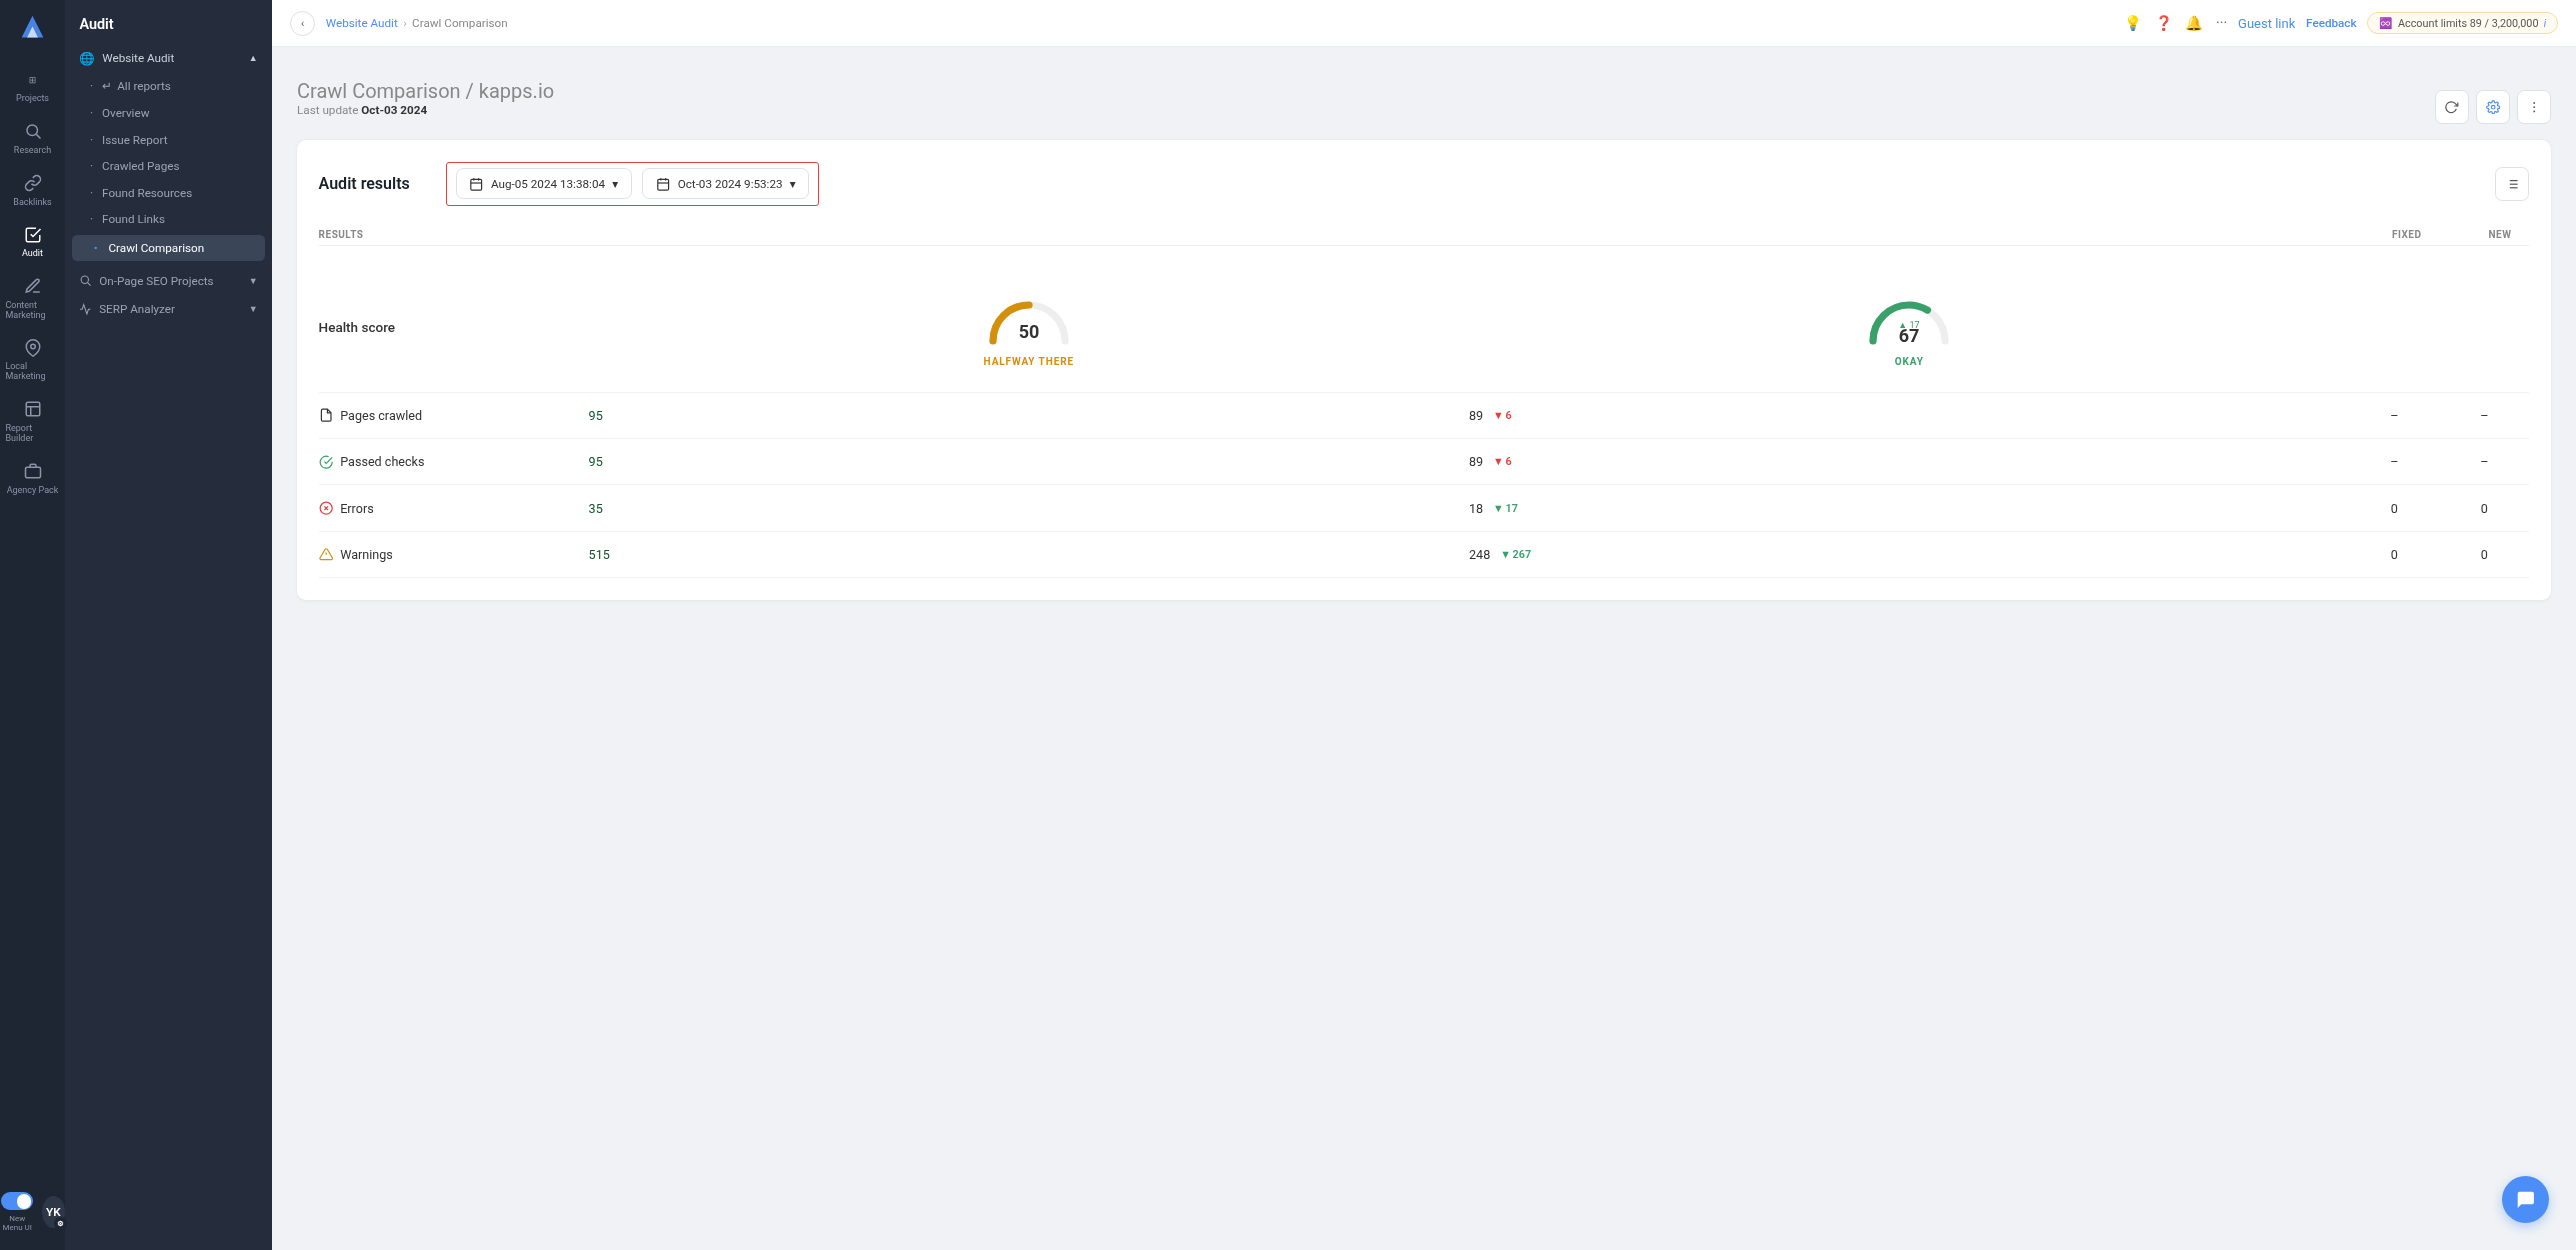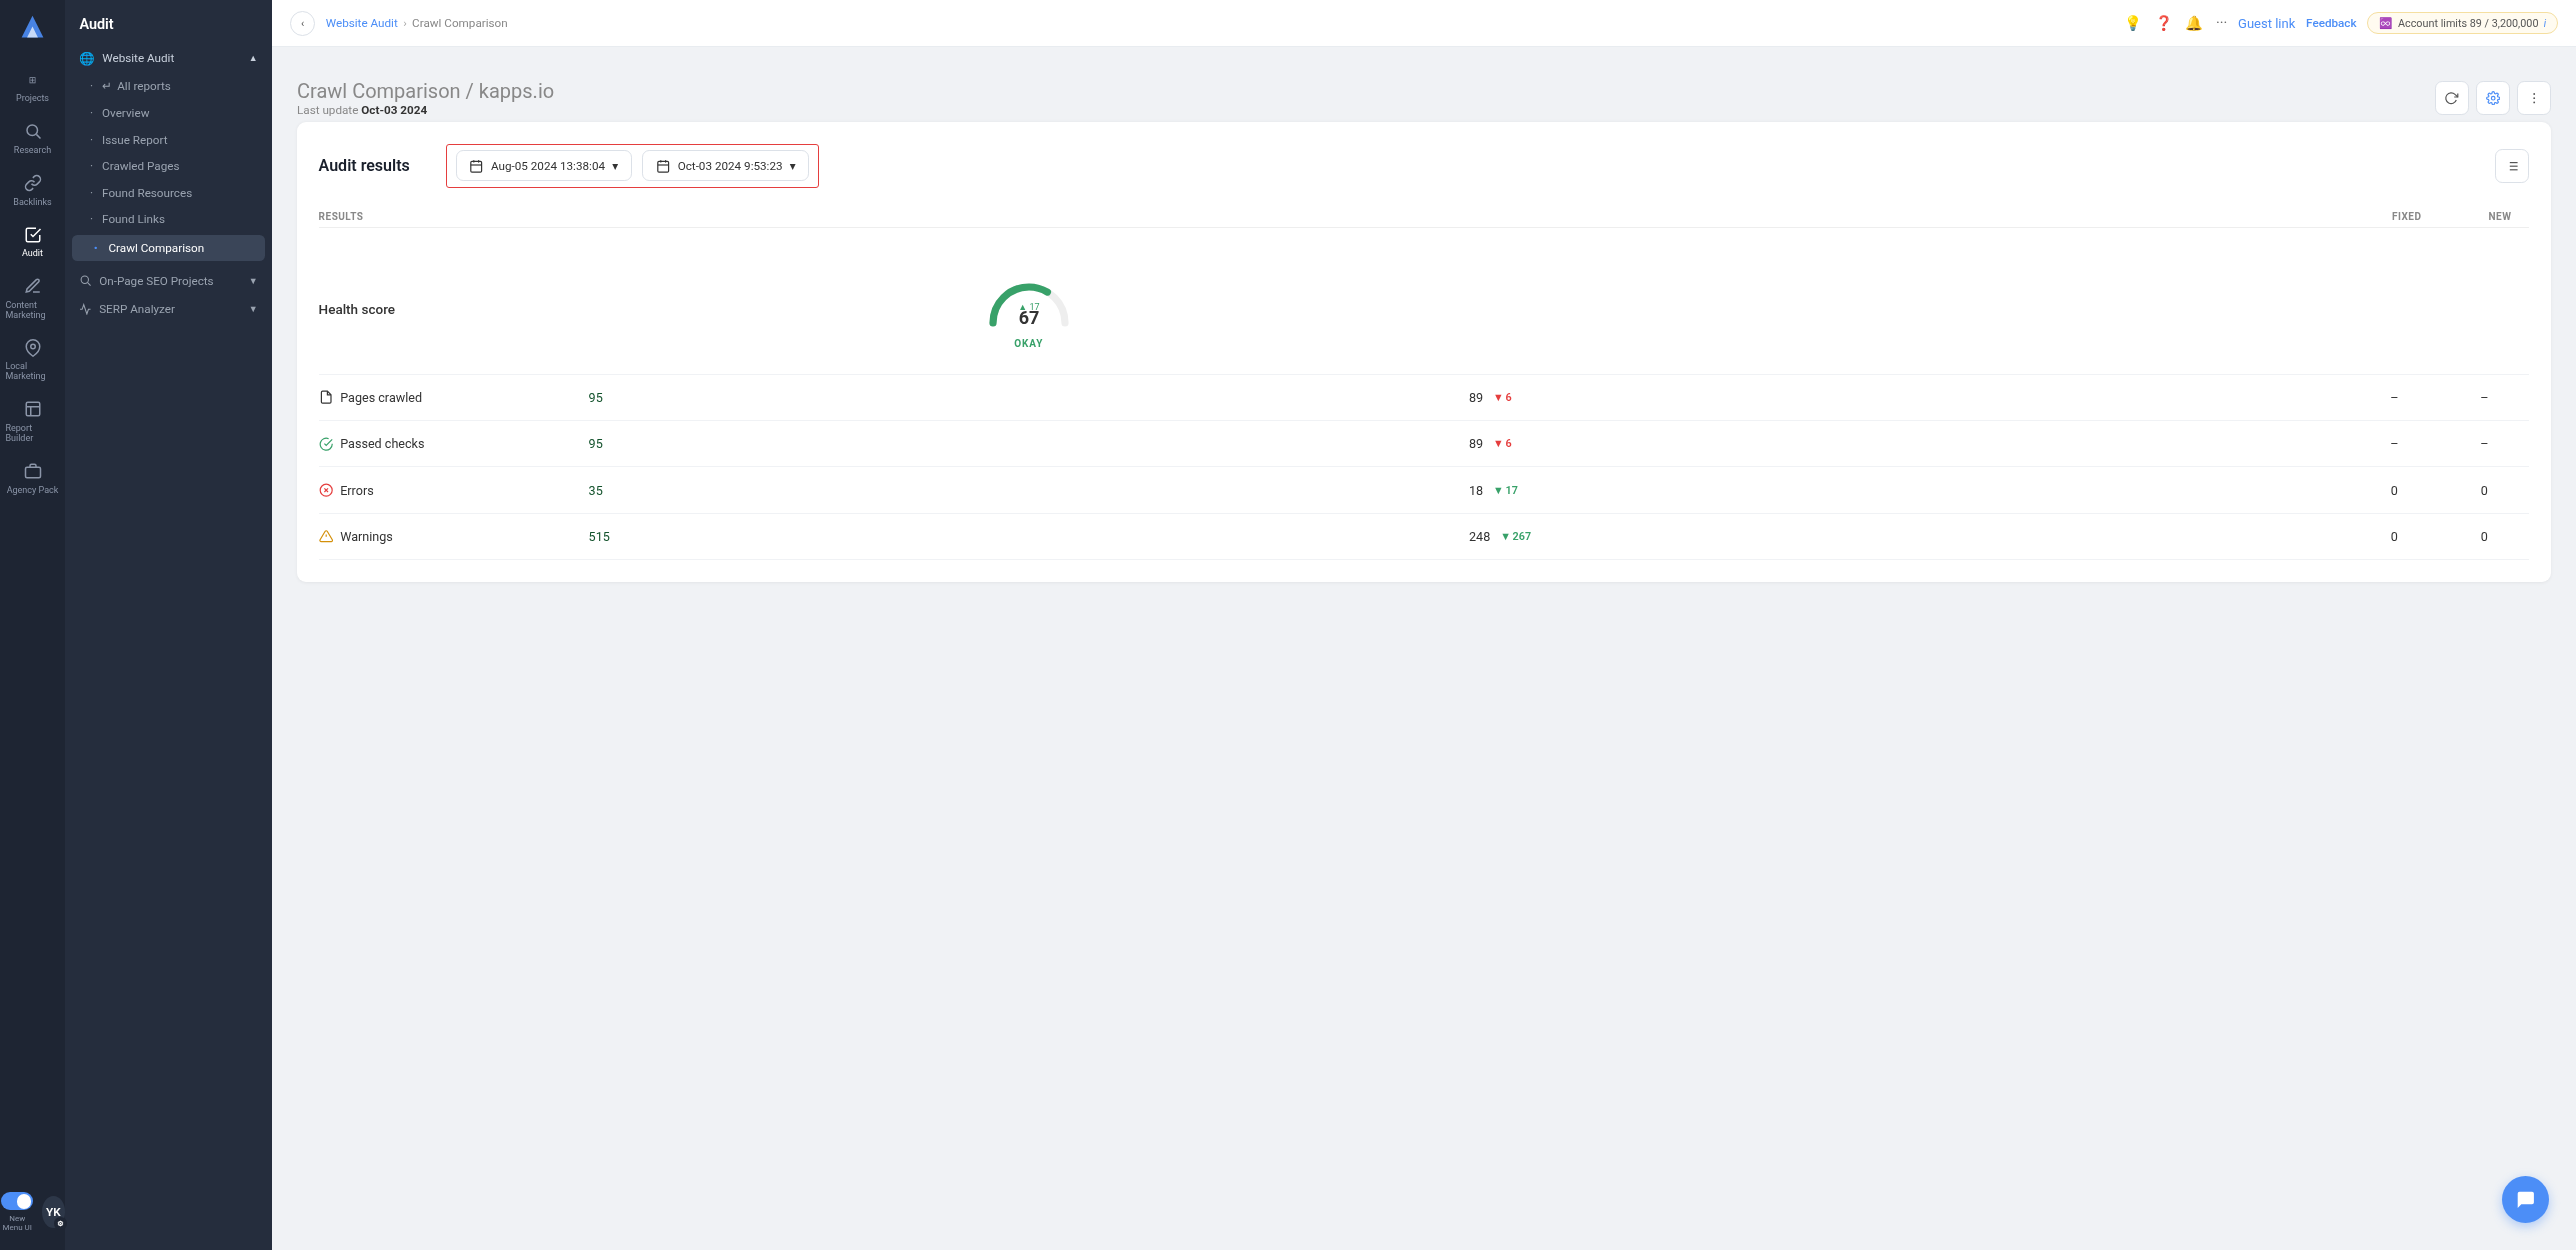--- a/index.html
+++ b/index.html
@@ -155,21 +155,21 @@
       overflow-y: auto;
       padding: 32px 25px;
       background: #f0f2f5;
     }
     .page-title-row {
       display: flex; align-items: center; justify-content: space-between;
       margin-bottom: 5.4px;
     }
     .page-title { font-size: 20px; font-weight: 700; color: #1a202c; }
     .page-title span { color: #888; font-weight: 400; }
-    .last-update { font-size: 11.7px; color: #888; }
+    .last-update { font-size: 11.7px; color: #888; margin-bottom: 18px; }
     .last-update strong { color: #333; }
     .toolbar-right { display: flex; gap: 7.2px; }
     .toolbar-btn {
       width: 34px; height: 34px;
       border: 0.9px solid #dce1e8;
       border-radius: 7.2px;
       background: #fff;
       display: flex; align-items: center; justify-content: center;
       cursor: pointer;
       font-size: 14.4px;
@@ -537,20 +537,29 @@
         <div class="col-header right">FIXED</div>
         <div class="col-header right">NEW</div>
       </div>
 
       <div class="health-row">
         <div class="health-label">Health score</div>
         <div class="gauge-container">
 
           <svg class="gauge-svg" viewBox="0 0 100 60">
             <path d="M 10 55 A 40 40 0 0 1 90 55" stroke="#eee" stroke-width="8" fill="none" stroke-linecap="round"></path>
+            <path d="M 10 55 A 40 40 0 0 1 90 55" stroke="#d4900a" stroke-width="8" fill="none" stroke-linecap="round" stroke-dasharray="125.6" stroke-dashoffset="62.8"></path>
+            <text x="50" y="52" text-anchor="middle" font-size="20" font-weight="700" fill="#333">50</text>
+          </svg>
+          <div class="gauge-label yellow">HALFWAY THERE</div>
+        </div>
+        <div class="gauge-container">
+
+          <svg class="gauge-svg" viewBox="0 0 100 60">
+            <path d="M 10 55 A 40 40 0 0 1 90 55" stroke="#eee" stroke-width="8" fill="none" stroke-linecap="round"></path>
             <path d="M 10 55 A 40 40 0 0 1 90 55" stroke="#38a169" stroke-width="8" fill="none" stroke-linecap="round" stroke-dasharray="125.6" stroke-dashoffset="41.4"></path>
             <text x="50" y="40" text-anchor="middle" font-size="10" fill="#38a169">▲ 17</text>
             <text x="50" y="56" text-anchor="middle" font-size="20" font-weight="700" fill="#333">67</text>
           </svg>
           <div class="gauge-label green">OKAY</div>
         </div>
         <div class="fixed-val"></div>
         <div class="new-val"></div>
       </div>
 

